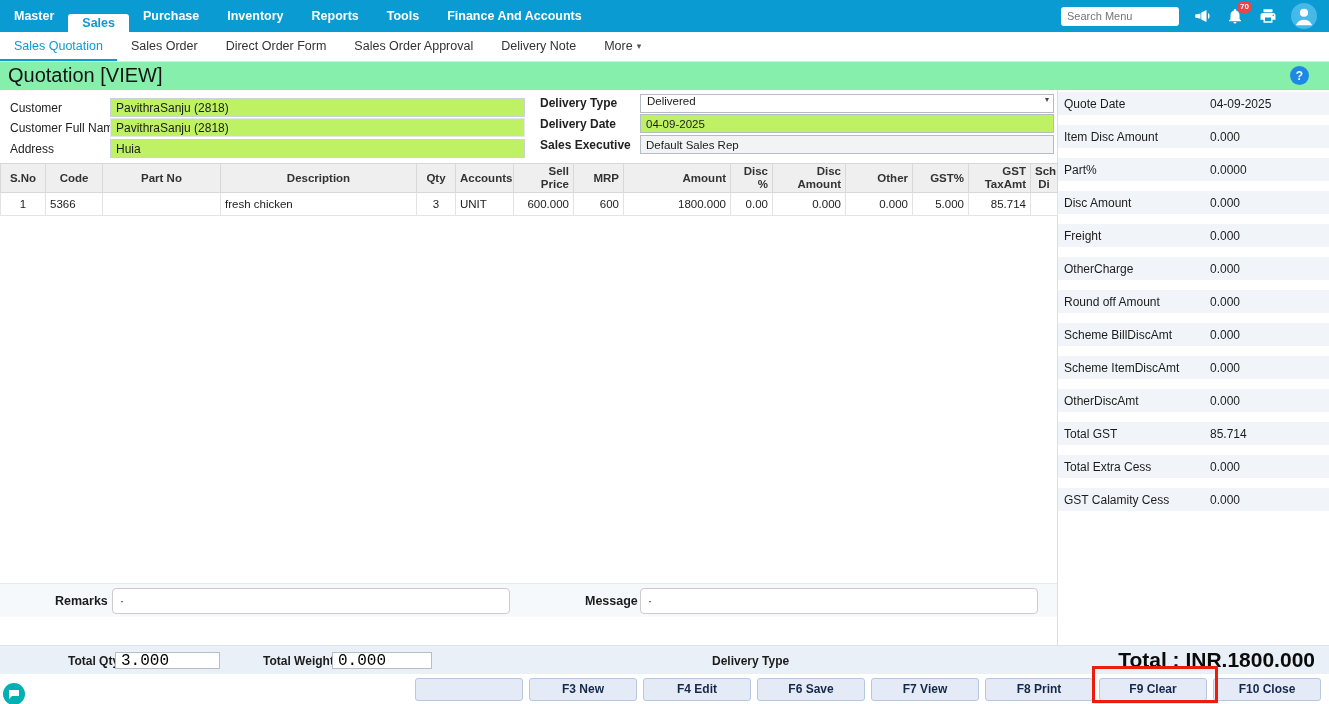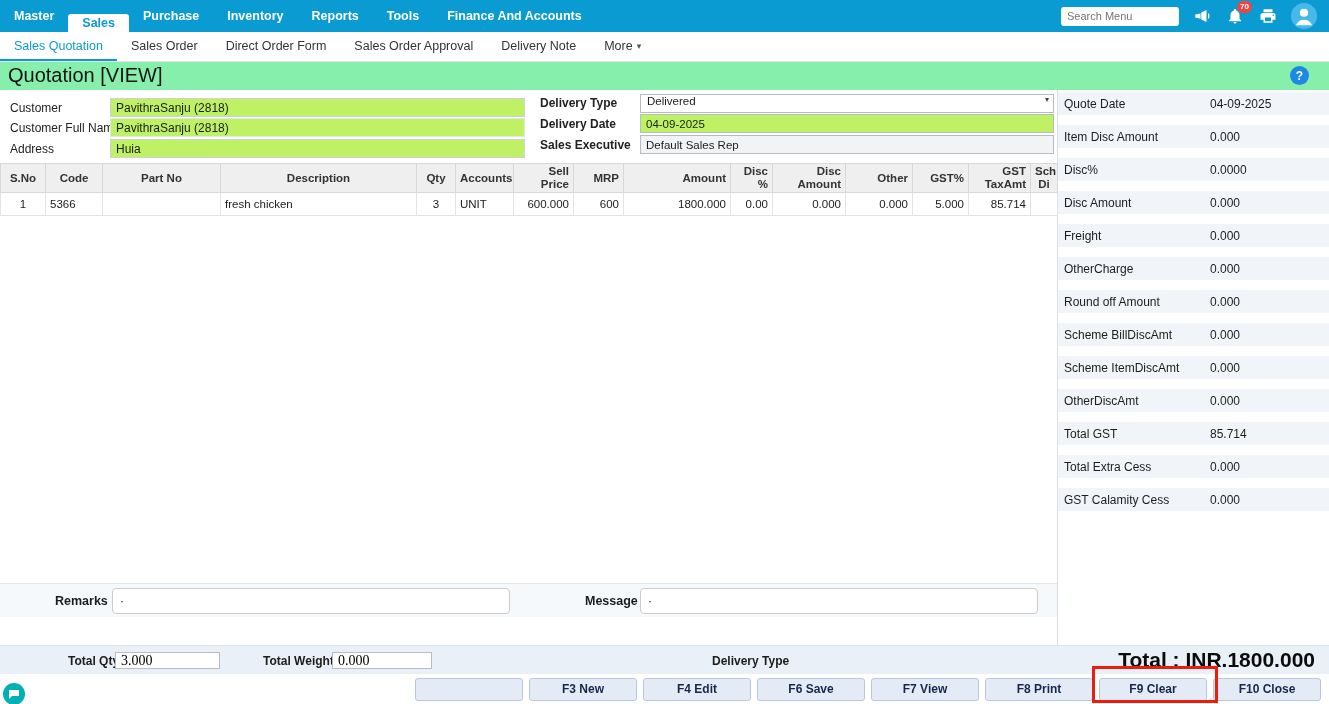--- a/index.html
+++ b/index.html
@@ -86,21 +86,21 @@
   .remarks-bar .bar-label { position:absolute; top:10px; font-size:12.5px; font-weight:bold; color:#1c1c1c; }
   .round-input { position:absolute; top:4px; height:26px; background:#fff;
     border:1px solid #ccc; border-radius:4px; font-size:12px; padding:0 7px;
     font-family:inherit; outline:none; }
 
   
   .totals-bar { position:absolute; left:0; top:645px; width:1329px; height:29px;
     background:#eaf0f7; border-top:1px solid #dde3ea; }
   .totals-bar .bar-label { position:absolute; top:8px; font-size:12px; font-weight:bold; color:#1c1c1c; }
   .small-input { position:absolute; top:6px; height:17px; background:#fff;
-    border:1px solid #b9bec4; font-size:14px; padding:0 5px; font-family:Liberation Serif, serif; outline:none; }
+    border:1px solid #b9bec4; font-size:16px; padding:0 5px; font-family:Liberation Mono, monospace; outline:none; }
   .grand-total { position:absolute; right:14px; top:2px; font-size:21px;
     font-weight:bold; color:#0b0b0b; }
 
   
   .footer { position:absolute; left:0; top:674px; width:1329px; height:30px;
     background:#fff; display:flex; justify-content:flex-end; align-items:center;
     gap:6px; padding-right:8px; }
   .fbtn { width:108px; height:23px; background:#e4ebf7; border:1px solid #b7c7e0;
     border-radius:3px; color:#15284b; font-size:12px; font-weight:600;
     display:flex; align-items:center; justify-content:center; cursor:pointer;
@@ -201,21 +201,21 @@
 <aside class="summary">
   <div class="summary-row">
     <span class="summary-label">Quote Date</span>
     <span class="summary-value">04-09-2025</span>
   </div>
   <div class="summary-row">
     <span class="summary-label">Item Disc Amount</span>
     <span class="summary-value">0.000</span>
   </div>
   <div class="summary-row">
-    <span class="summary-label">Disc%</span>
+    <span class="summary-label">Part%</span>
     <span class="summary-value">0.0000</span>
   </div>
   <div class="summary-row">
     <span class="summary-label">Disc Amount</span>
     <span class="summary-value">0.000</span>
   </div>
   <div class="summary-row">
     <span class="summary-label">Freight</span>
     <span class="summary-value">0.000</span>
   </div>

